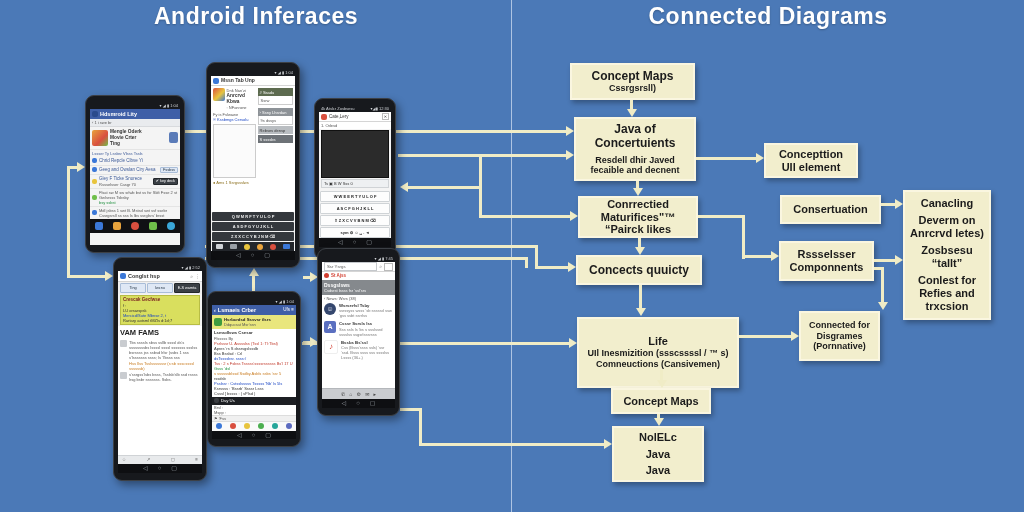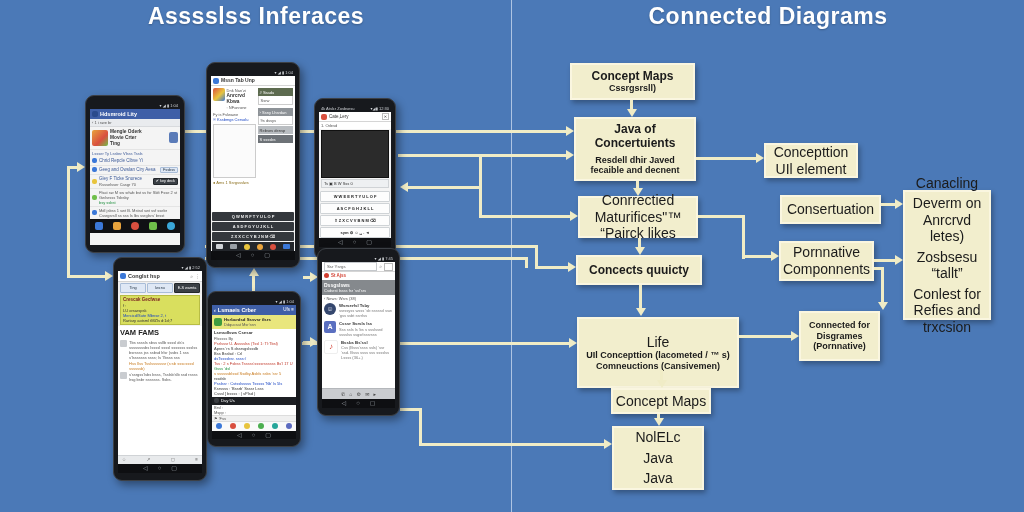--- a/index.html
+++ b/index.html
@@ -9,21 +9,21 @@
        color:#fff;font-weight:bold;font-size:23px;letter-spacing:.5px;
        text-shadow:0 1px 2px rgba(0,0,0,.25)}
   .divider{position:absolute;left:511px;top:0;width:1px;height:512px;
        background:rgba(228,237,250,.65)}
   
   .fbox{position:absolute;background:#f2eecd;border:2px solid #faf6e0;
        box-shadow:2px 3px 5px rgba(0,0,0,.3);color:#1b1b1b;text-align:center;
        display:flex;flex-direction:column;justify-content:center;align-items:center;
        line-height:1.18;padding:2px;box-sizing:border-box}
   .bt-lg{font-weight:bold;font-size:12px}
-  .bt{font-weight:normal;font-size:14px}
+  .bt{font-weight:bold;font-size:11px}
   .bs{font-weight:bold;font-size:9px}
   .gap{margin-top:4px}
   
   .hl{position:absolute;height:3px;background:#f0ecc6}
   .vl{position:absolute;width:3px;background:#f0ecc6}
   .ah{position:absolute;width:0;height:0}
   .ah.r{border-top:5px solid transparent;border-bottom:5px solid transparent;border-left:8px solid #f0ecc6}
   .ah.l{border-top:5px solid transparent;border-bottom:5px solid transparent;border-right:8px solid #f0ecc6}
   .ah.d{border-left:5px solid transparent;border-right:5px solid transparent;border-top:8px solid #f0ecc6}
   .ah.u{border-left:5px solid transparent;border-right:5px solid transparent;border-bottom:8px solid #f0ecc6}
@@ -50,21 +50,21 @@
   .tiny{font-size:4px;color:#555}
   .btn{background:#dfe8f5;border:1px solid #a9bdd8;color:#234;font-size:3.8px;padding:0 2px;border-radius:1px;white-space:nowrap}
   .btn.dark{background:#3a3f45;border-color:#23272b;color:#fff}
   .codeln{font-size:4px;line-height:5px;padding:0 2px;white-space:nowrap;overflow:hidden}
   .c-red{color:#c0392b}.c-blue{color:#1a46c4}.c-grn{color:#1e8f3e}.c-org{color:#c87a1e}.c-drk{color:#333}
   .pill{display:inline-block;width:6px;height:6px;border-radius:50%}
 </style>
 </head>
 <body>
 
-<div class="half-title" style="left:0">Asssslss Inferaces</div>
+<div class="half-title" style="left:0">Android Inferaces</div>
 <div class="half-title" style="left:512px">Connected Diagrams</div>
 <div class="divider"></div>
 
 <div class="fbox" style="left:570px;top:63px;width:125px;height:37px">
   <div class="bt-lg">Concept Maps</div>
   <div class="bs">Cssrgsrsll)</div>
 </div>
 <div class="fbox" style="left:574px;top:117px;width:122px;height:64px">
   <div class="bt-lg">Java of</div>
   <div class="bt-lg">Concertuients</div>
@@ -74,40 +74,40 @@
 <div class="fbox" style="left:578px;top:196px;width:120px;height:42px">
   <div class="bt">Conrrectied</div>
   <div class="bt">Maturifices"™</div>
   <div class="bt">“Pairck likes</div>
 </div>
 <div class="fbox" style="left:576px;top:255px;width:126px;height:30px">
   <div class="bt-lg">Concects quuicty</div>
 </div>
 <div class="fbox" style="left:577px;top:317px;width:162px;height:71px">
   <div class="bt">Life</div>
-  <div class="bs">UIl Concepttion (lacometed / ™ s)</div>
+  <div class="bs">UIl Inesmizition (ssscssssl / ™ s)</div>
   <div class="bs">Comneuctions      (Cansivemen)</div>
 </div>
 <div class="fbox" style="left:611px;top:388px;width:100px;height:26px">
   <div class="bt">Concept Maps</div>
 </div>
-<div class="fbox" style="left:612px;top:426px;width:92px;height:64px">
+<div class="fbox" style="left:612px;top:426px;width:92px;height:56px">
   <div class="bt">NolELc</div>
   <div class="bt gap">Java</div>
   <div class="bt gap">Java</div>
 </div>
 <div class="fbox" style="left:764px;top:143px;width:94px;height:35px">
   <div class="bt">Concepttion</div>
   <div class="bt">UIl element</div>
 </div>
 <div class="fbox" style="left:780px;top:195px;width:101px;height:29px">
   <div class="bt">Consertuation</div>
 </div>
 <div class="fbox" style="left:779px;top:241px;width:95px;height:40px">
-  <div class="bt">Pornnative</div>
+  <div class="bt">Rssselsser</div>
   <div class="bt">Componnents</div>
 </div>
 <div class="fbox" style="left:799px;top:311px;width:81px;height:50px">
   <div class="bs">Connected for</div>
   <div class="bs">Disgrames</div>
   <div class="bs">(Pornnative)</div>
 </div>
 <div class="fbox" style="left:903px;top:190px;width:88px;height:130px">
   <div class="bt">Canacling</div>
   <div class="bt gap">Deverm on</div>

